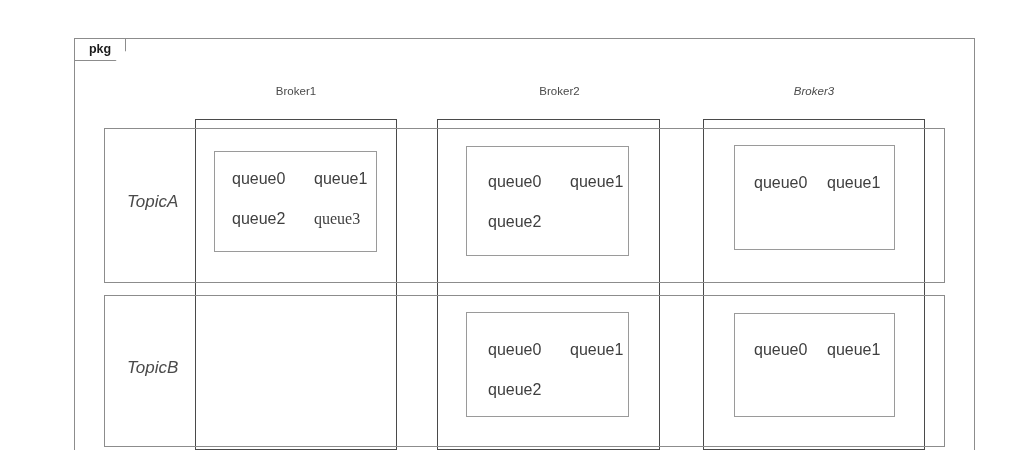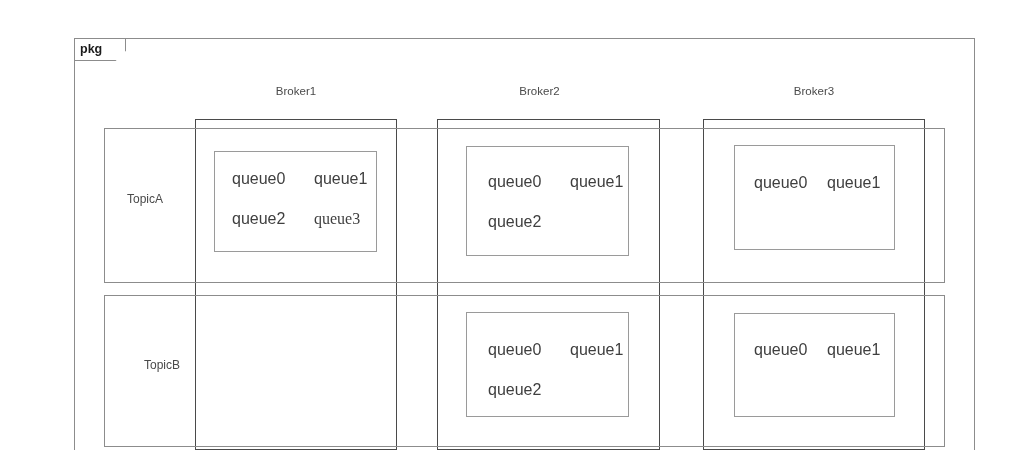--- a/index.html
+++ b/index.html
@@ -49,20 +49,21 @@
   .pkg-tab-label {
     position: absolute;
     left: 80px;
     top: 41px;
     width: 40px;
     height: 17px;
     line-height: 17px;
     font-size: 12.5px;
     font-weight: bold;
     color: #1c1c1c;
+    text-align: center;
   }
 
   
   .broker-col {
     position: absolute;
     box-sizing: border-box;
     border: 1.2px solid #4a4a4a;
     background: transparent;
   }
   .broker-label {
@@ -75,23 +76,24 @@
 
   
   .topic-row {
     position: absolute;
     box-sizing: border-box;
     border: 1.4px solid #8c8c8c;
     background: transparent;
   }
   .topic-label {
     position: absolute;
-    font-size: 12px;
+    font-size: 17px;
     color: #4a4a4a;
     white-space: nowrap;
+    font-style: italic;
   }
 
   
   .queue-box {
     position: absolute;
     box-sizing: border-box;
     border: 1.4px solid #9a9a9a;
     background: transparent;
   }
   .queue-label {
@@ -103,30 +105,30 @@
 </style>
 </head>
 <body>
 
 <div id="canvas">
 
   <div id="broker-layer">
       <div class="broker-col" style="left: 195px; top: 119px; width: 202px; height: 331px;"></div>
       <div class="broker-label" style="left: 195px; top: 85px; width: 202px;">Broker1</div>
       <div class="broker-col" style="left: 437px; top: 119px; width: 223px; height: 331px;"></div>
-      <div class="broker-label" style="left: 428px; top: 85px; width: 223px;">Broker2</div>
+      <div class="broker-label" style="left: 448px; top: 85px; width: 223px;">Broker2</div>
       <div class="broker-col" style="left: 703px; top: 119px; width: 222px; height: 331px;"></div>
-      <div class="broker-label" style="left: 703px; top: 85px; width: 222px;">Broker3</div>
+      <div class="broker-label" style="left: 703px; top: 85px; width: 222px; font-style: italic;">Broker3</div>
     </div>
 
   <div id="topic-layer">
       <div class="topic-row" style="left: 104px; top: 128px; width: 841px; height: 155px;"></div>
       <div class="topic-label" style="left: 127px; top: 192px;">TopicA</div>
       <div class="topic-row" style="left: 104px; top: 295px; width: 841px; height: 152px;"></div>
-      <div class="topic-label" style="left: 144px; top: 358px; text-align: right;">TopicB</div>
+      <div class="topic-label" style="left: 127px; top: 358px; text-align: right;">TopicB</div>
     </div>
 
   <div id="queue-layer">
       <div class="queue-box" style="left: 214px; top: 151px; width: 163px; height: 101px;"></div>
       <div class="queue-label" style="left: 232px; top: 170px;">queue0</div>
       <div class="queue-label" style="left: 314px; top: 170px;">queue1</div>
       <div class="queue-label" style="left: 232px; top: 210px;">queue2</div>
       <div class="queue-label" style="left: 314px; top: 210px; font-family: Liberation Serif, serif;">queue3</div>
       <div class="queue-box" style="left: 466px; top: 146px; width: 163px; height: 110px;"></div>
       <div class="queue-label" style="left: 488px; top: 173px;">queue0</div>

